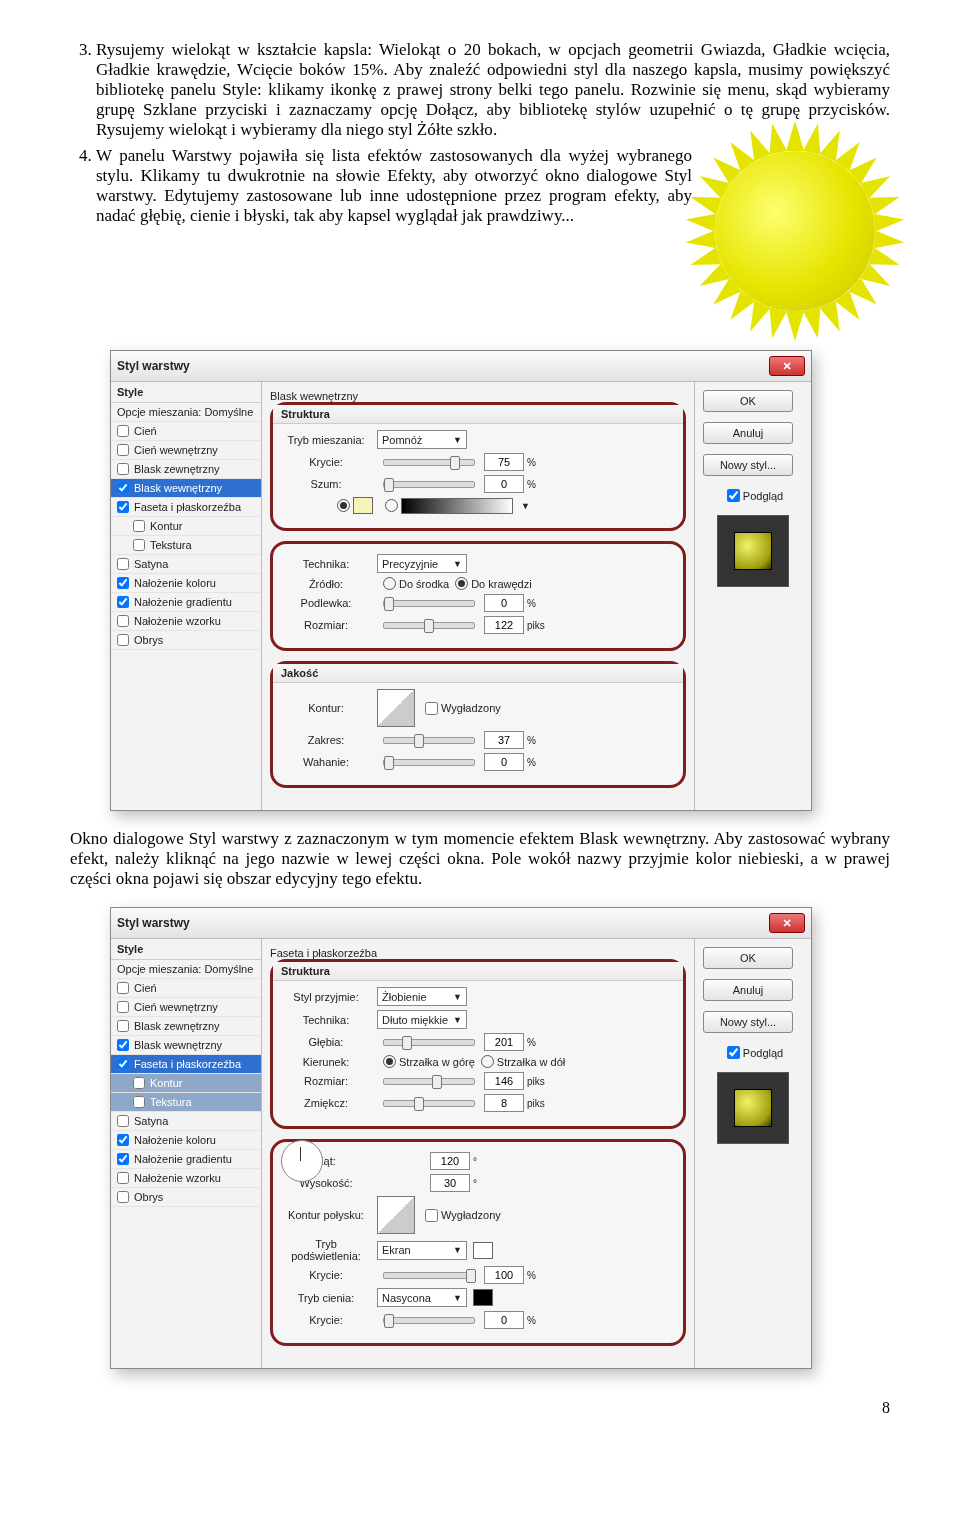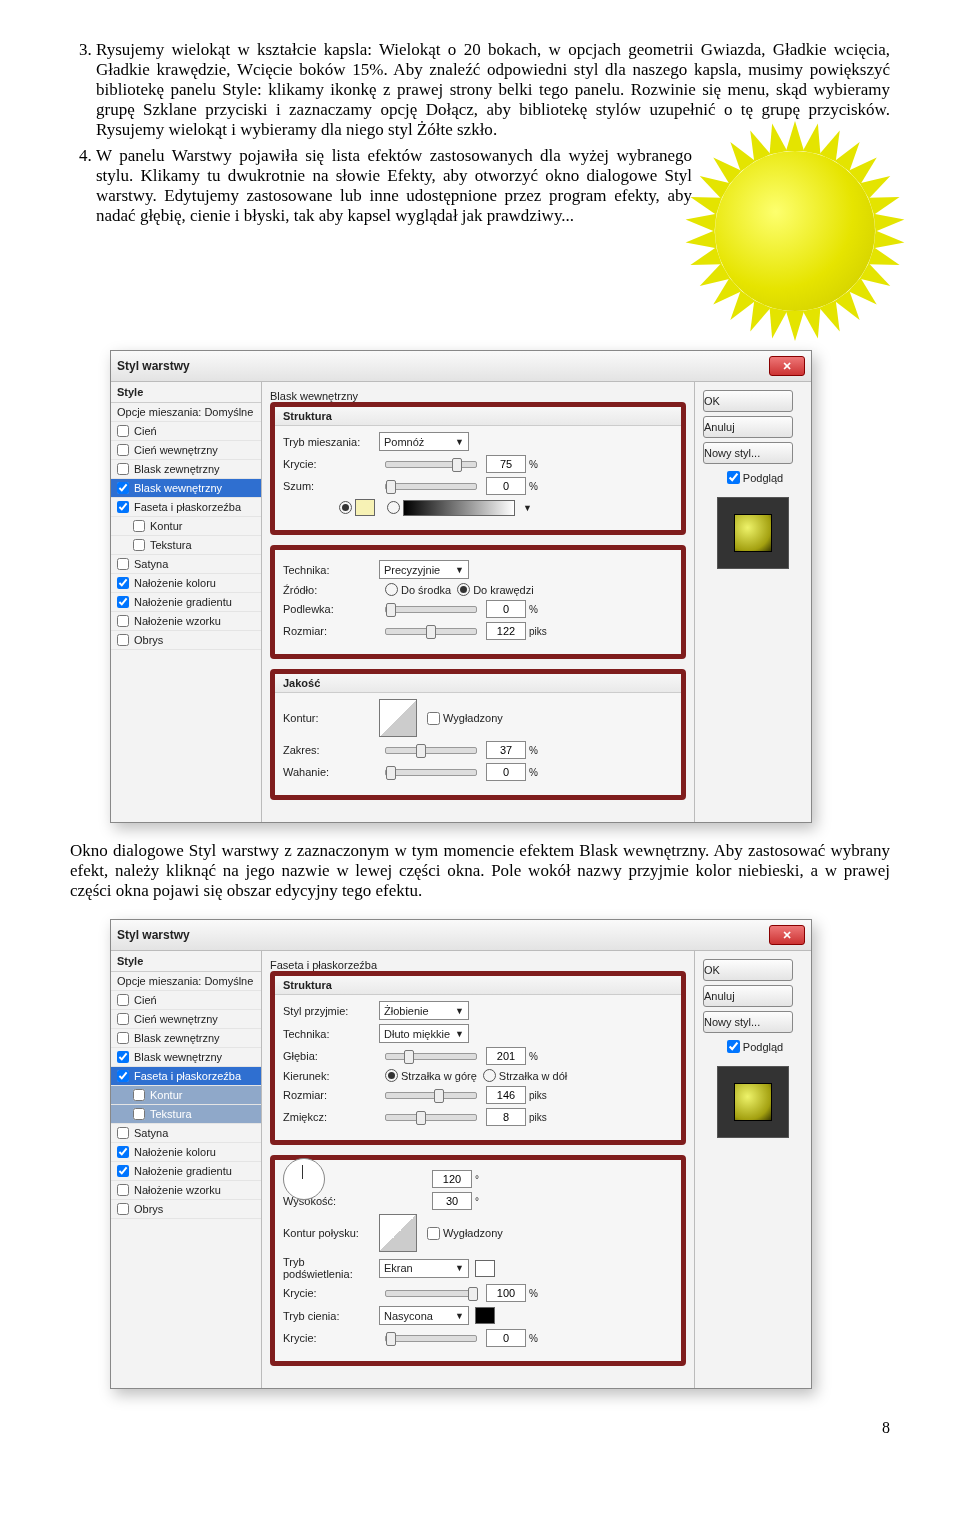--- a/index.html
+++ b/index.html
@@ -11,37 +11,37 @@
   .titlebar{background:linear-gradient(#fafafa,#e3e3e3);border-bottom:1px solid #bbb;padding:5px 6px;display:flex;align-items:center;justify-content:space-between;font-weight:bold;font-size:12px}
   .closebtn{width:34px;height:18px;background:linear-gradient(#e77,#c33);border:1px solid #800;border-radius:3px;display:flex;align-items:center;justify-content:center;color:#fff;font-weight:bold;font-size:11px}
   .dlgbody{display:flex}
   .stylepanel{width:150px;border-right:1px solid #bbb;background:#f3f3f3}
   .stylepanel .hdr{font-weight:bold;border-bottom:1px solid #ccc;padding:4px 6px}
   .styleitem{padding:3px 6px;border-bottom:1px solid #e4e4e4;display:flex;align-items:center}
   .styleitem.sub{padding-left:22px}
   .styleitem input[type=checkbox]{margin:0 5px 0 0;width:12px;height:12px}
   .styleitem.selected{background:#2f6fd0;color:#fff}
   .centerpanel{flex:1;background:#f3f3f3;padding:8px 8px 12px 8px}
-  .group{border:5px solid #7f1d1d;border-radius:4px;padding:6px 8px 10px 8px;margin-bottom:10px;background:#f6f6f6}
+  .group{border:3px solid #7f1d1d;border-radius:16px;padding:6px 8px 10px 8px;margin-bottom:10px;background:#f6f6f6}
   .group>b{display:block;margin:-6px -8px 6px -8px;padding:3px 8px;border-bottom:1px solid #ccc;background:linear-gradient(#f7f7f7,#e9e9e9);font-weight:bold;border-radius:4px 4px 0 0}
   .row{display:flex;align-items:center;margin:4px 0}
-  .row .lbl{display:inline-block;text-align:left;margin-right:6px}
+  .row .lbl{display:inline-block;text-align:center;margin-right:6px}
   .w90{width:90px}
   .slider{flex:0 0 90px;height:5px;background:#ddd;border:1px solid #999;border-radius:2px;position:relative;margin:0 6px}
   .slider .knob{position:absolute;top:-4px;width:8px;height:12px;background:#eee;border:1px solid #777;border-radius:2px}
   .num{width:34px;text-align:center;border:1px solid #888;background:#fff;height:14px;font-size:11px;margin:0 3px}
   .unit{font-size:10px}
   .sel{border:1px solid #888;background:#fff;padding:1px 4px;display:inline-flex;align-items:center;justify-content:space-between;min-width:80px;height:15px}
   .caret{font-size:9px;margin-left:4px}
   .swatch{width:18px;height:15px;border:1px solid #666;display:inline-block;margin-right:6px}
   .gradbar{width:110px;height:14px;border:1px solid #666;display:inline-block;background:linear-gradient(to right,#000,#fff);vertical-align:middle;margin-right:4px}
   .radio{width:11px;height:11px;border:1px solid #555;border-radius:50%;display:inline-block;margin:0 3px 0 6px;position:relative}
   .radio.on::after{content:"";position:absolute;inset:2px;background:#333;border-radius:50%}
   .rightpanel{width:100px;padding:8px;border-left:1px solid #bbb;background:#f3f3f3}
-  .dlgbtn{display:block;width:88px;height:20px;line-height:20px;border:1px solid #888;border-radius:3px;background:linear-gradient(#fdfdfd,#e4e4e4);margin-bottom:4px}
+  .dlgbtn{display:block;width:88px;height:20px;line-height:20px;text-align:center;border:1px solid #888;border-radius:3px;background:linear-gradient(#fdfdfd,#e4e4e4);margin-bottom:10px}
   .preview{width:70px;height:70px;background:#333;border:1px solid #555;margin:10px auto 0;display:flex;align-items:center;justify-content:center}
   .previewInner{width:36px;height:36px;background:radial-gradient(circle at 35% 35%,#eef36a,#a3a010 70%,#3c3c00);border:1px solid #000}
   .contour{width:36px;height:36px;border:1px solid #777;background:linear-gradient(135deg,#fff 50%,#ccc 50%);display:inline-block;margin-right:6px}
   .anglewidget{width:40px;height:40px;border:1px solid #888;border-radius:50%;display:inline-block;position:relative;margin-right:6px;background:#fff}
   .anglewidget::after{content:"";position:absolute;left:18px;top:6px;width:1px;height:14px;background:#333}
   .pgnum{text-align:right;font-size:16px;margin-top:30px}
   .starholder{float:right;width:190px;height:190px;margin:-10px 0 6px 8px;position:relative}
   .starshape{width:160px;height:160px;margin:15px auto;background:radial-gradient(circle at 38% 38%,#fdff6e,#e6e400 55%,#c8c600);border-radius:50%;position:relative}
   
   .spk{position:absolute;left:50%;top:50%;width:0;height:0;border-left:9px solid transparent;border-right:9px solid transparent;border-bottom:30px solid #e4e400;transform-origin:50% 110px}

